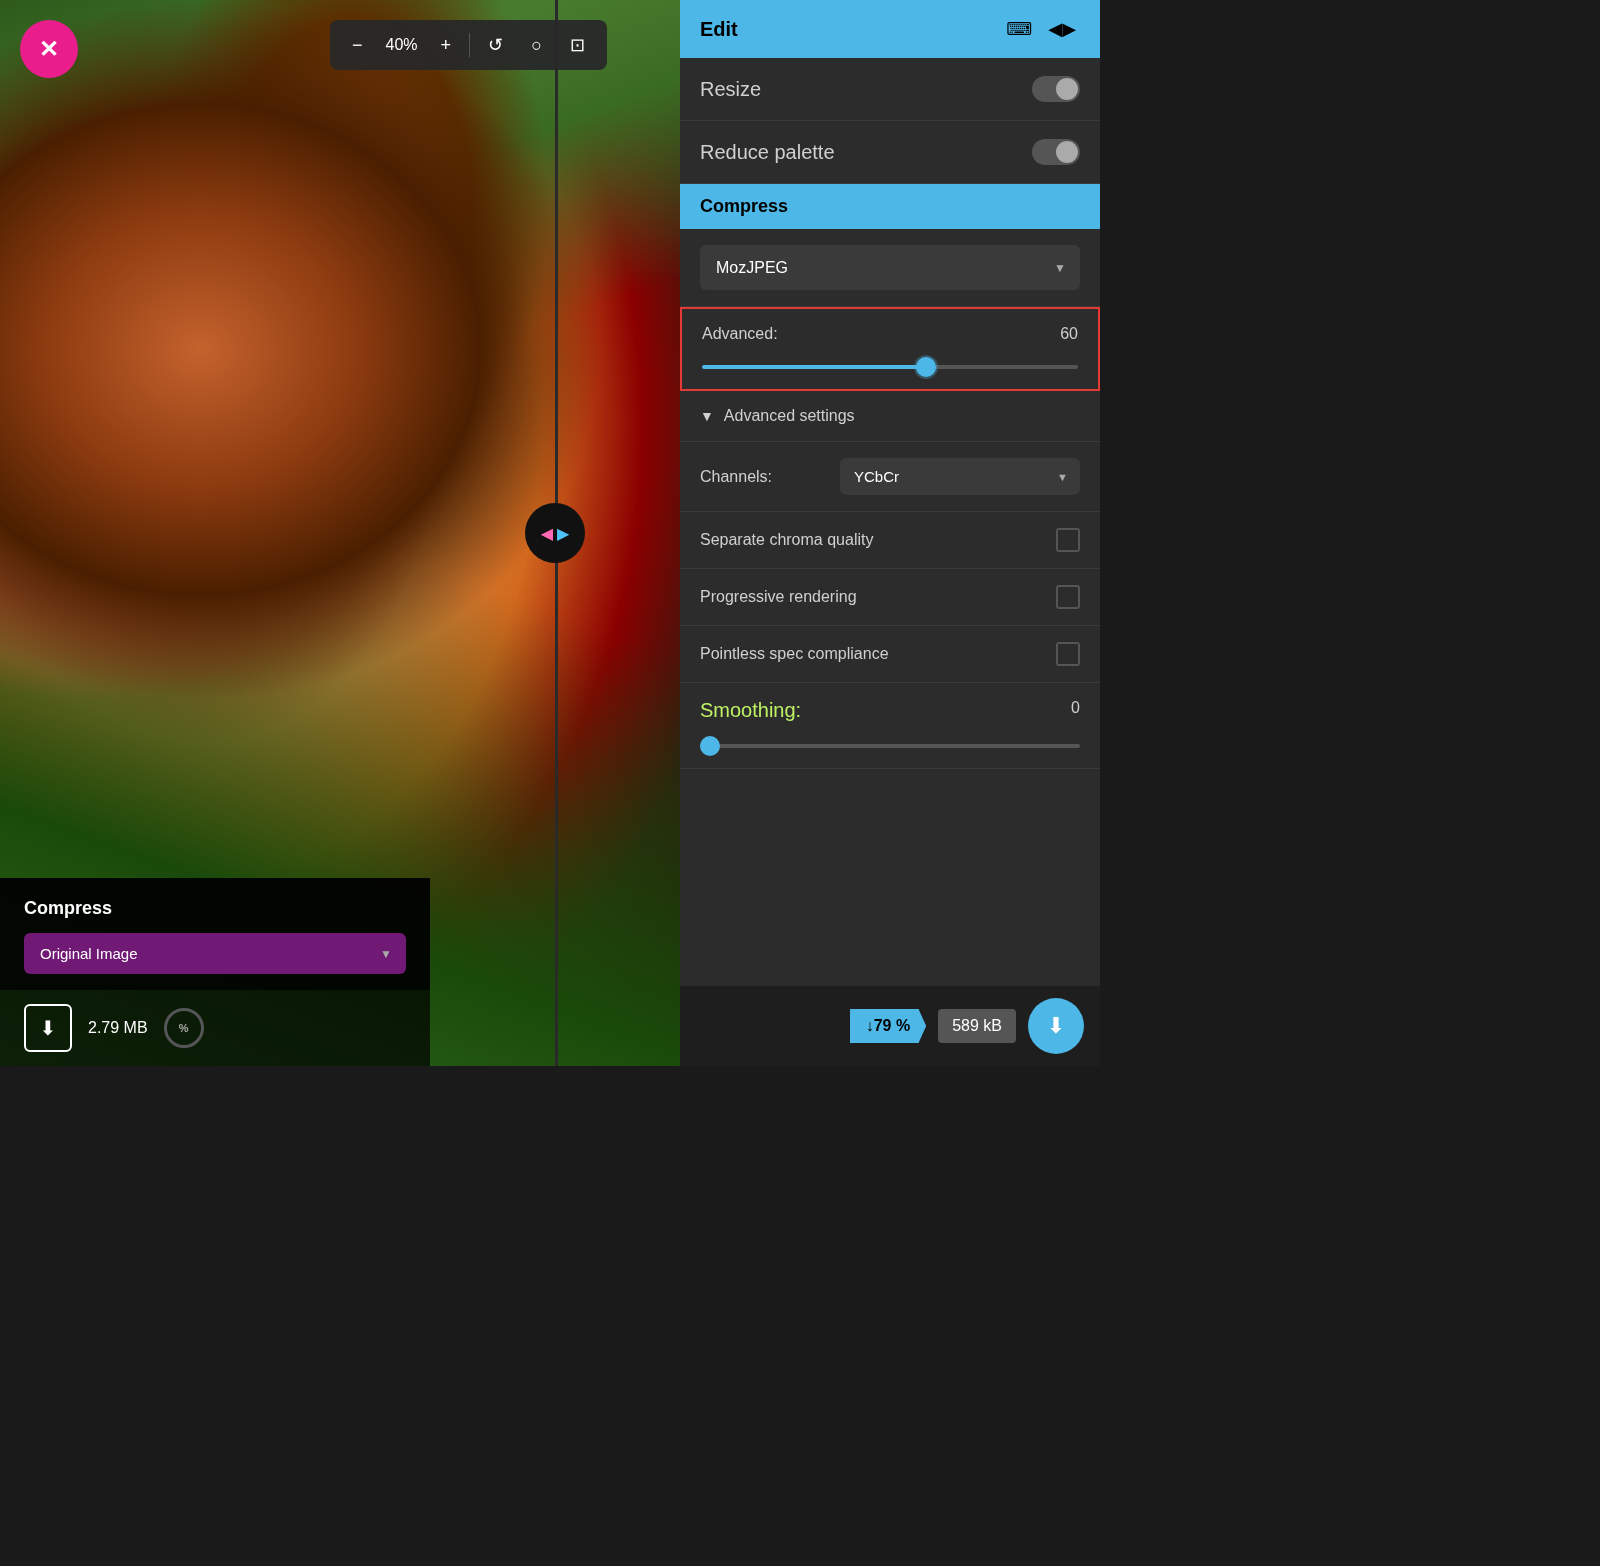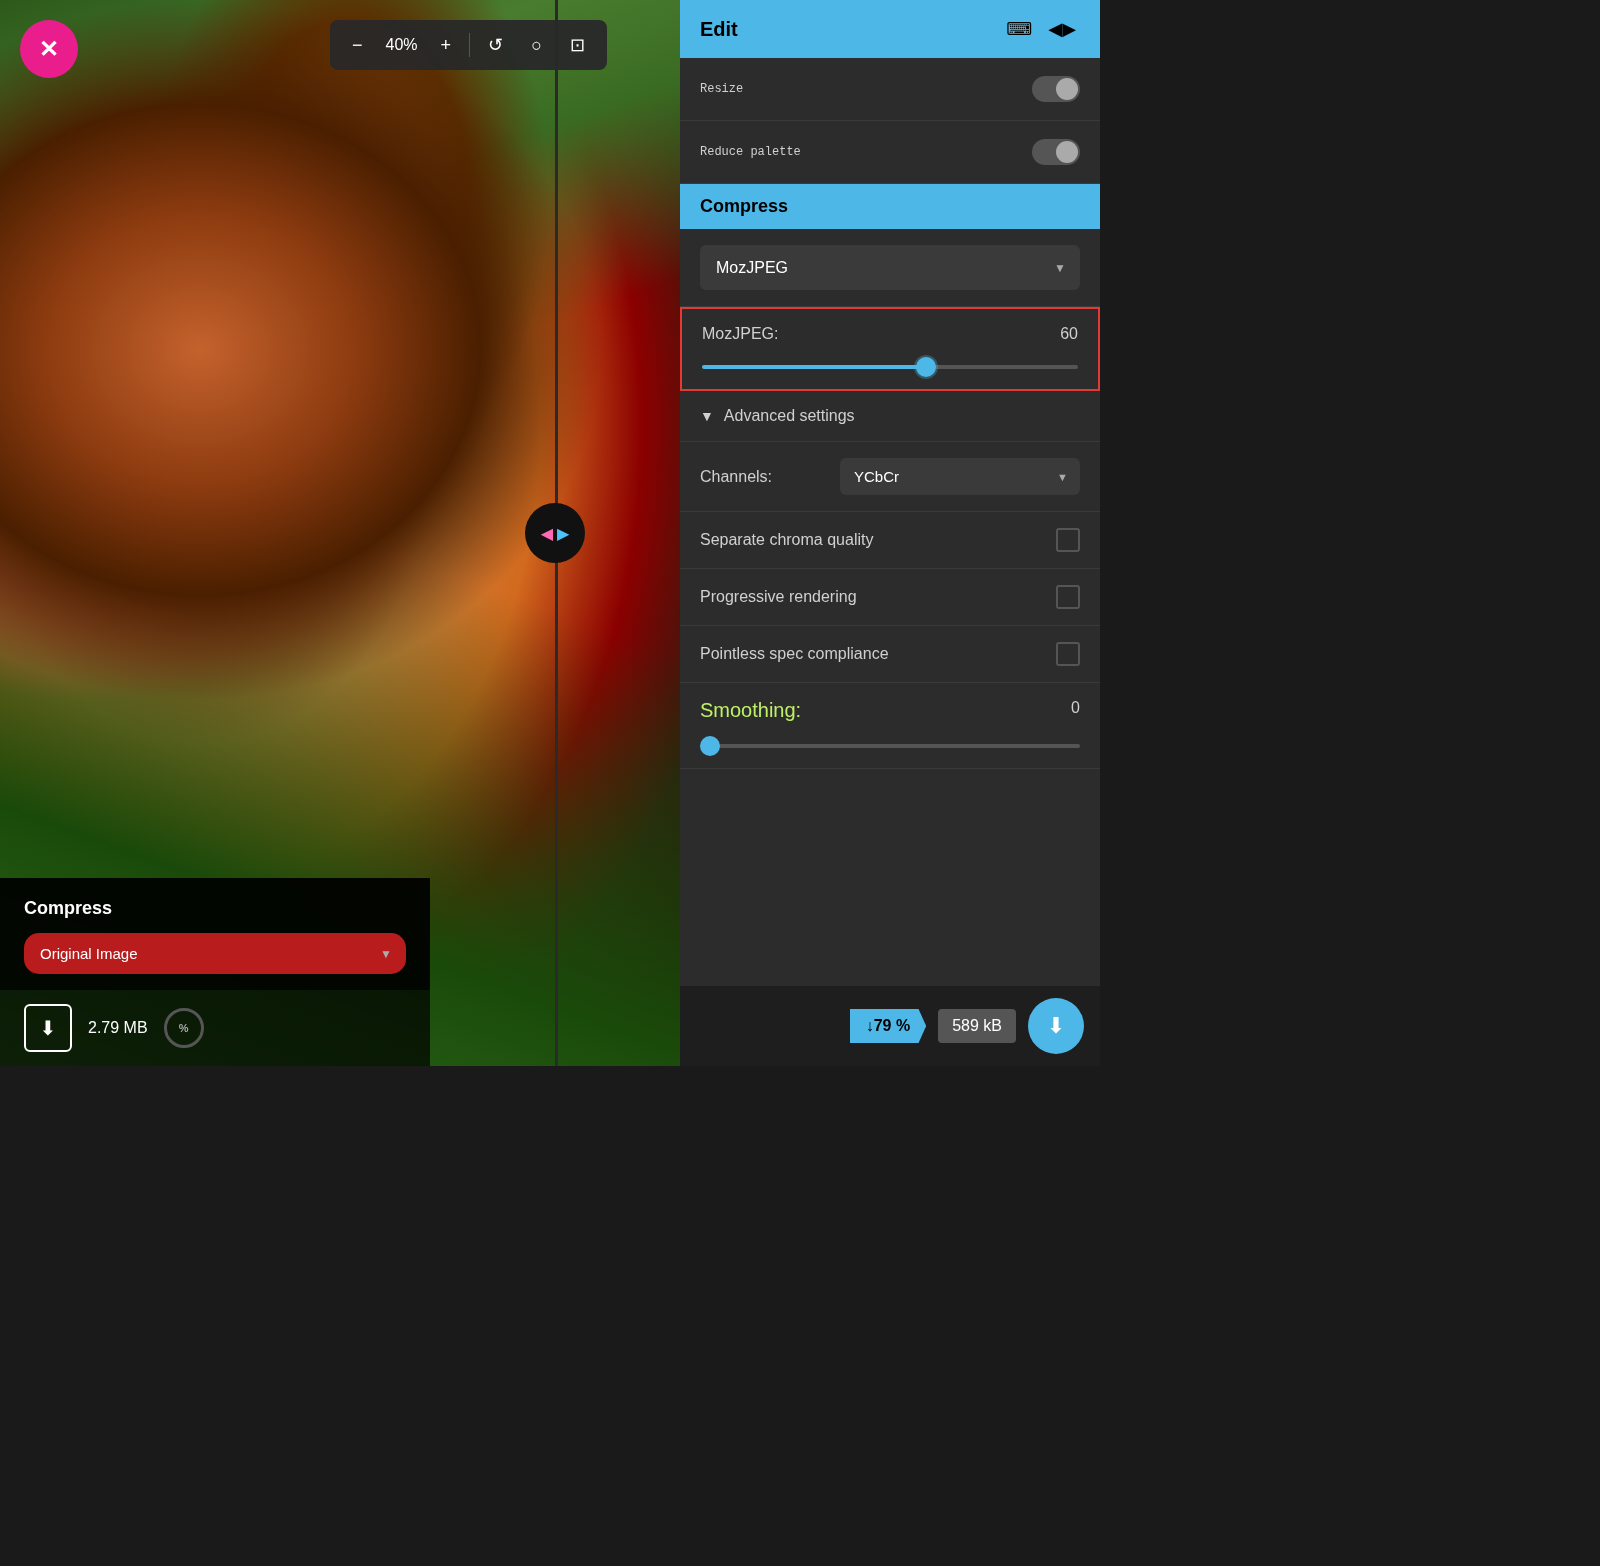--- a/index.html
+++ b/index.html
@@ -152,25 +152,25 @@
       font-size: 24px;
       font-weight: bold;
     }
 
     .select-wrapper {
       position: relative;
     }
 
     .select-wrapper select {
       width: 100%;
-      background: #b91c1c;
+      background: #701a75;
       color: #fff;
       border: none;
       padding: 12px 16px;
-      border-radius: 15px;
+      border-radius: 6px;
       font-size: 15px;
       appearance: none;
       cursor: pointer;
     }
 
     .select-chevron {
       position: absolute;
       right: 14px;
       top: 50%;
       transform: translateY(-50%);
@@ -254,22 +254,21 @@
     .toggle-row {
       display: flex;
       align-items: center;
       justify-content: space-between;
       padding: 18px 20px;
       border-bottom: 1px solid #3a3a3a;
     }
 
     .toggle-label {
       color: #d0d0d0;
-      font-size: 12px;
-      font-family: Liberation Mono, monospace;
+      font-size: 20px;
     }
 
     .toggle-switch {
       width: 48px;
       height: 26px;
       background: #555;
       border-radius: 13px;
       position: relative;
       cursor: pointer;
     }
@@ -675,21 +674,21 @@
         <option>WebP</option>
         <option>AVIF</option>
         <option>PNG</option>
       </select>
       <span class="encoder-chevron">▼</span>
     </div>
   </div>
 
   <div class="quality-row">
     <div class="quality-header">
-      <span class="quality-label">MozJPEG:</span>
+      <span class="quality-label">Advanced:</span>
       <span class="quality-value">60</span>
     </div>
     <input type="range" class="quality-slider" min="0" max="100" value="60" style="">
   </div>
 
   <div class="advanced-header">
     <span class="advanced-chevron">▼</span>
     <span class="advanced-title">Advanced settings</span>
   </div>
 

